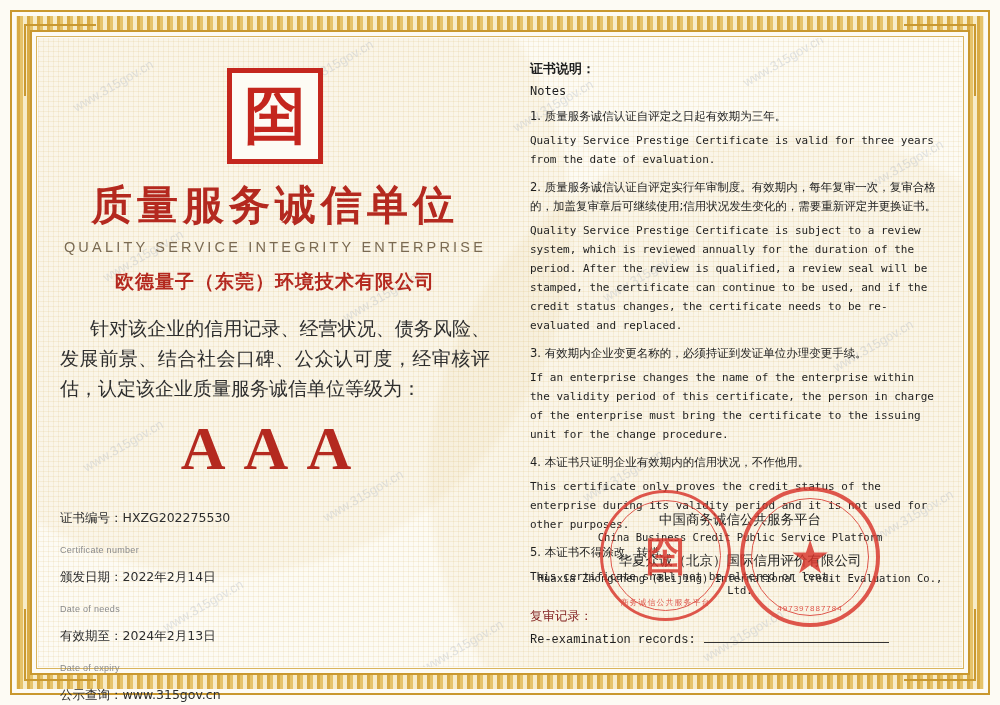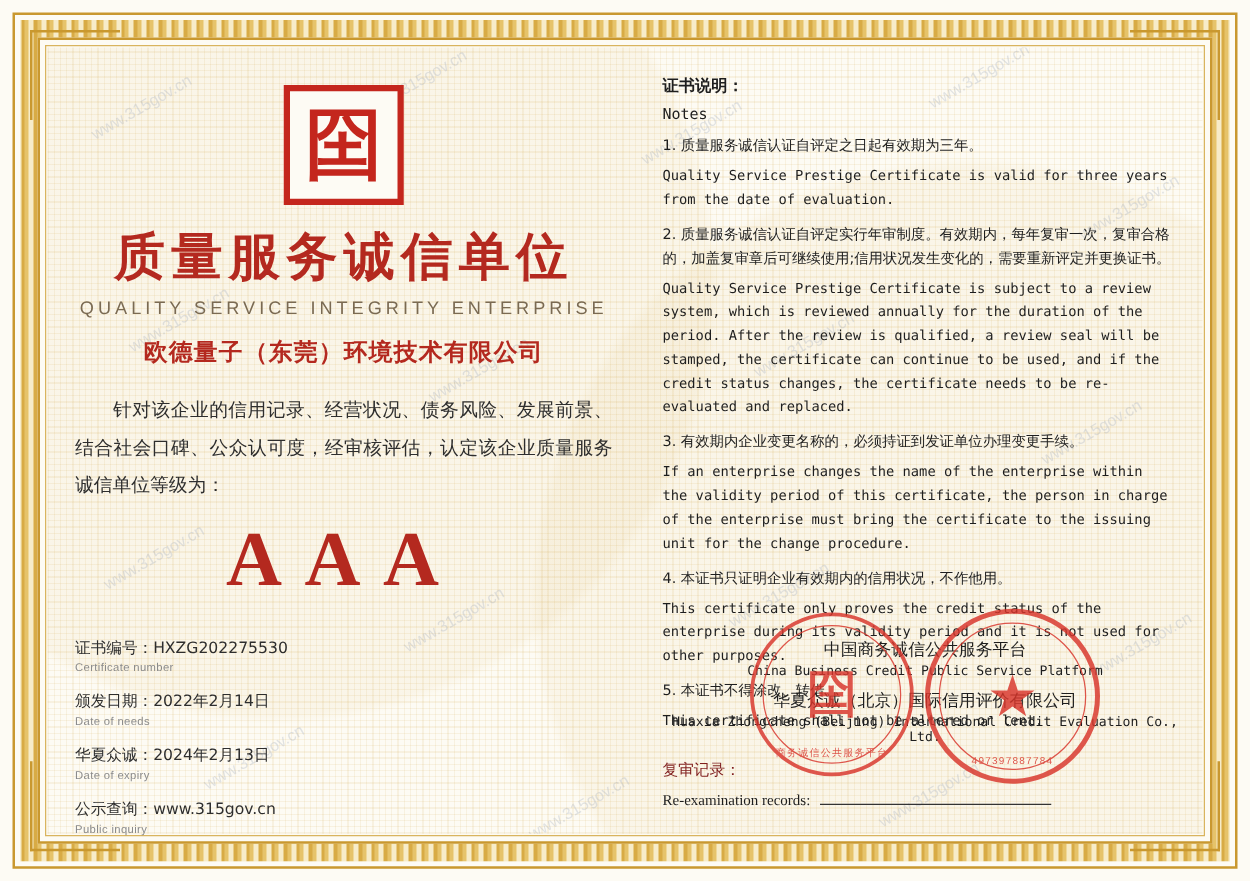--- a/index.html
+++ b/index.html
@@ -85,42 +85,42 @@
   }
   .company{
     text-align:center;color:#b4291f;font-size:19px;font-weight:bold;margin-top:14px;letter-spacing:1px;
     font-family:"DejaVu Sans","Liberation Sans",sans-serif;
   }
   .address{
     text-align:center;color:#4a4a4a;font-size:11.5px;margin-top:10px;letter-spacing:.5px;
     font-family:"DejaVu Sans","Liberation Sans",sans-serif;
   }
   .body-text{
-    color:#2e2e2e;font-size:15px;line-height:30px;margin-top:18px;text-align:justify;
+    color:#2e2e2e;font-size:19px;line-height:30px;margin-top:18px;text-align:justify;
     font-family:"DejaVu Sans","Liberation Sans",sans-serif;
   }
   .body-text .indent{display:inline-block;width:30px;}
   .grade{
     text-align:center;color:#b4291f;font-size:62px;font-weight:bold;letter-spacing:18px;
     margin-top:10px;font-family:"Liberation Serif",serif;
   }
 
   .fields{margin-top:26px;}
   .field{margin-bottom:14px;}
   .field .line{color:#2e2e2e;font-size:12.5px;font-family:"DejaVu Sans","Liberation Sans",sans-serif;}
-  .field .sub{color:#8a8a8a;font-size:9px;margin-top:2px;letter-spacing:.3px;}
+  .field .sub{color:#8a8a8a;font-size:9px;margin-top:18px;letter-spacing:.3px;}
 
   
   .notes-title{color:#1e1e1e;font-size:13px;font-weight:bold;font-family:"DejaVu Sans","Liberation Sans",sans-serif;}
   .notes-title-en{color:#1e1e1e;font-size:12px;margin-top:6px;font-family:"DejaVu Sans Mono",monospace;}
   .note-cn{color:#1e1e1e;font-size:11.5px;line-height:19px;margin-top:9px;font-family:"DejaVu Sans","Liberation Sans",sans-serif;}
   .note-en{color:#1e1e1e;font-size:11px;line-height:19px;margin-top:5px;font-family:"DejaVu Sans Mono",monospace;}
   .reexam{margin-top:22px;}
   .reexam .cn{color:#7f1d1d;font-size:12.5px;font-family:"DejaVu Sans","Liberation Sans",sans-serif;}
-  .reexam .en{color:#1e1e1e;font-size:12px;margin-top:4px;font-family:Liberation Serif, serif;display:inline-block;}
+  .reexam .en{color:#1e1e1e;font-size:12px;margin-top:4px;font-family:Liberation Mono, monospace;display:inline-block;}
   .reexam .rule{display:inline-block;width:185px;border-bottom:1px solid #333;margin-left:8px;height:12px;}
 
   
   .orgs{position:absolute;left:470px;bottom:42px;width:420px;text-align:center;}
   .org-cn{color:#1e1e1e;font-size:13.5px;font-family:"DejaVu Sans","Liberation Sans",sans-serif;}
   .org-en{color:#1e1e1e;font-size:10.5px;margin-top:2px;margin-bottom:9px;font-family:"DejaVu Sans Mono",monospace;}
 
   
   .stamp{position:absolute;border-radius:50%;border:3px solid #d8342a;opacity:.82;}
   .stamp-1{left:600px;top:490px;width:125px;height:125px;}
@@ -201,21 +201,21 @@
           <div class="sub">Certificate number</div>
         </div>
         <div class="field">
           <div class="line">
             <span>颁发日期：</span><span>2022年2月14日</span>
           </div>
           <div class="sub">Date of needs</div>
         </div>
         <div class="field">
           <div class="line">
-            <span>华夏众诚：</span><span>2024年2月13日</span>
+            <span>有效期至：</span><span>2024年2月13日</span>
           </div>
           <div class="sub">Date of expiry</div>
         </div>
         <div class="field">
           <div class="line">
             <span>公示查询：</span><span>www.315gov.cn</span>
           </div>
           <div class="sub">Public inquiry</div>
         </div>
       </div>

